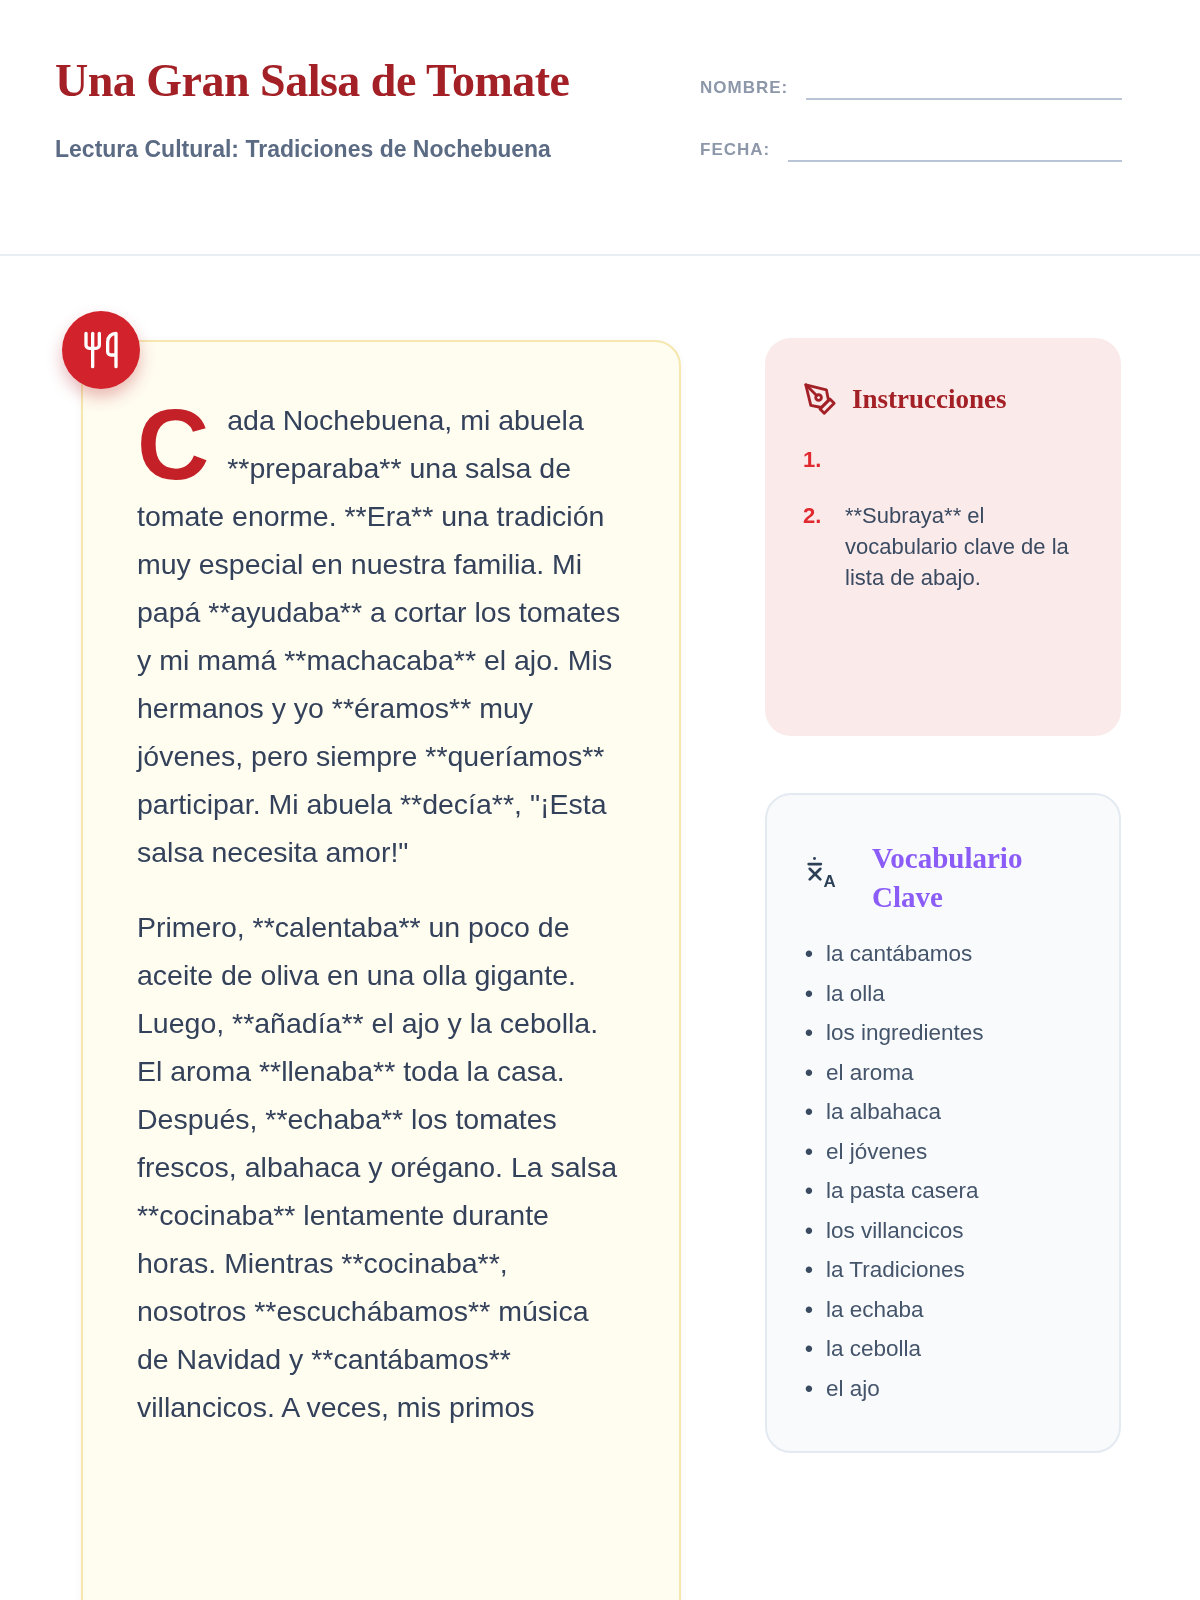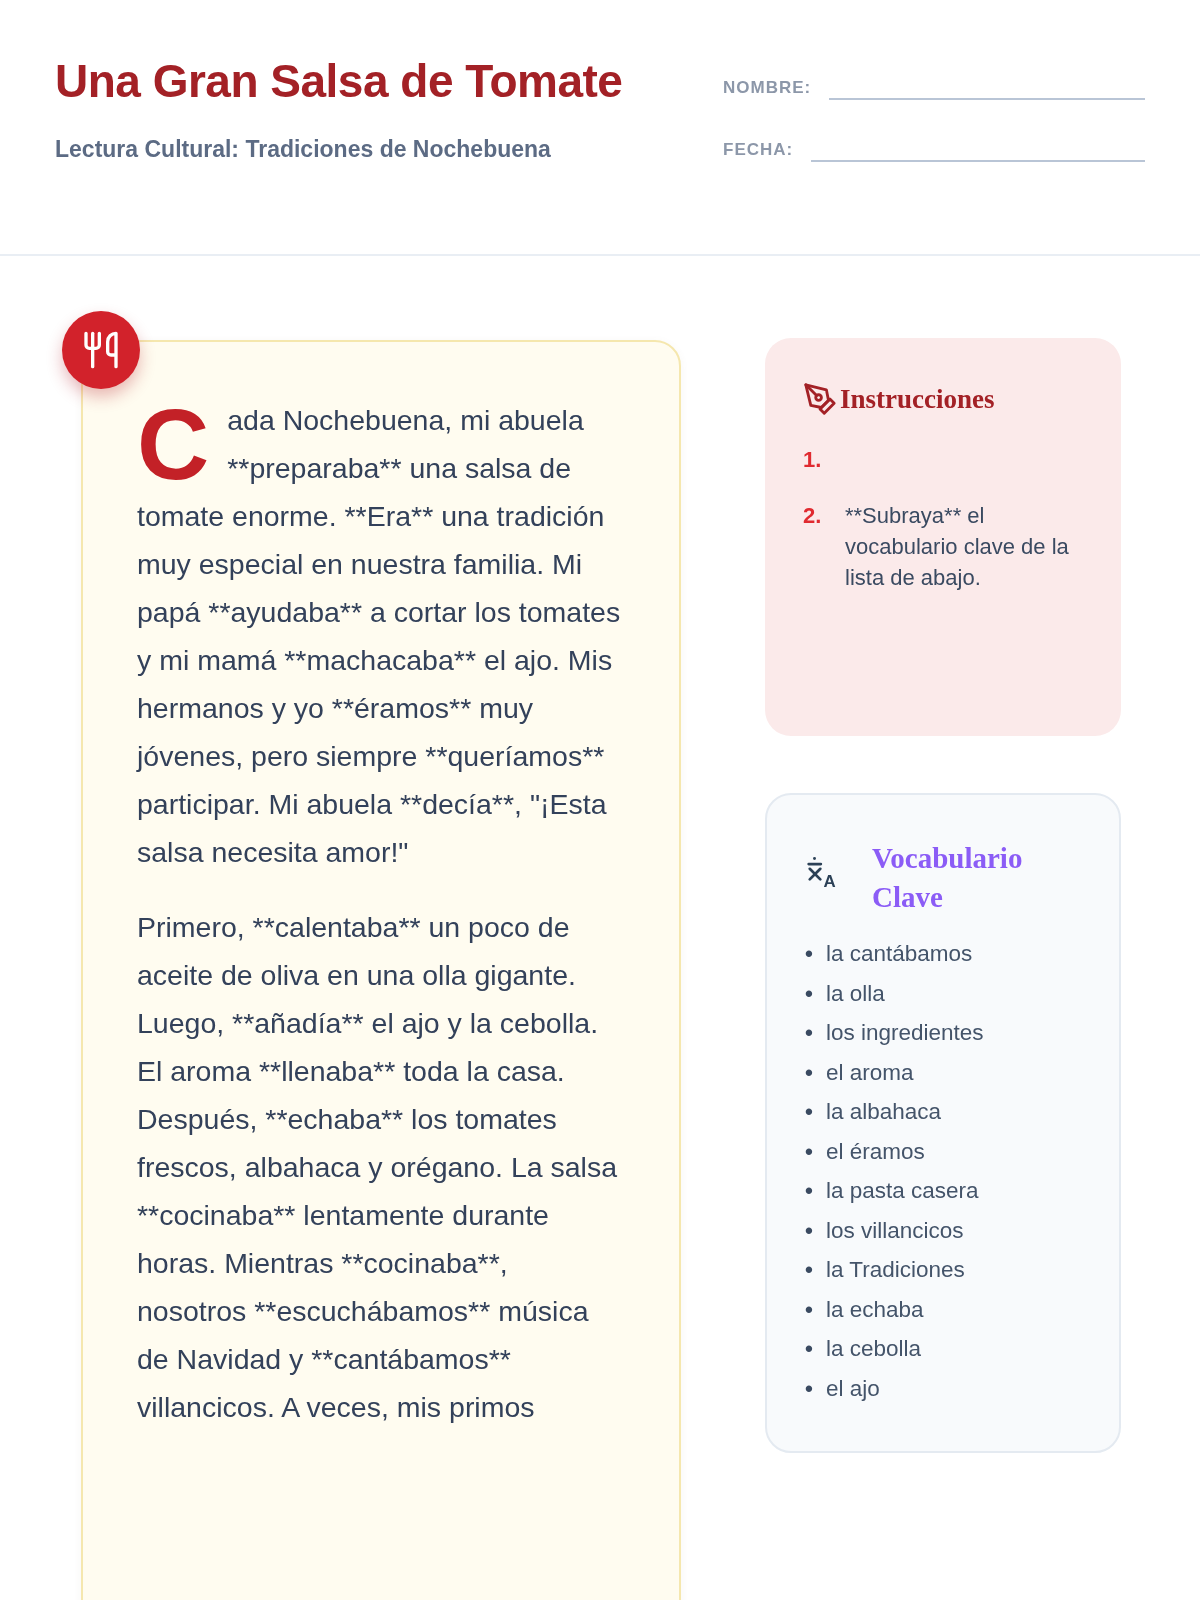--- a/index.html
+++ b/index.html
@@ -10,40 +10,39 @@
     height: 1600px;
     background: #ffffff;
     overflow: hidden;
     font-family: "Liberation Sans", sans-serif;
   }
 
   
   .doc-title {
     position: absolute;
     left: 55px; top: 54px;
-    font-family: Liberation Sans, sans-serif;
+    font-family: Liberation Serif, serif;
     font-weight: 700;
     font-size: 46px;
     letter-spacing: -0.5px;
     color: #A32126;
     white-space: nowrap;
   }
   .doc-subtitle {
     position: absolute;
     left: 55px; top: 136px;
     font-size: 23px;
     font-weight: 700;
     color: #5C6B84;
     white-space: nowrap;
   }
   .fields {
     position: absolute;
     left: 700px; top: 74px;
     width: 422px;
-    margin-left: 23px;
   }
   .field-row { display: flex; align-items: flex-end; margin-bottom: 36px; }
   .field-label {
     font-size: 17px;
     font-weight: 700;
     letter-spacing: 1px;
     color: #8C97A9;
     margin-right: 18px;
     padding-bottom: 2px;
   }
@@ -97,21 +96,21 @@
 
   
   .instr-card {
     position: absolute;
     left: 765px; top: 338px;
     width: 356px; height: 398px;
     background: #FBEAEA;
     border-radius: 26px;
     padding: 44px 36px 0 38px;
   }
-  .card-header { display: flex; align-items: center; gap: 3px; margin-bottom: 28px; }
+  .card-header { display: flex; align-items: center; gap: 15px; margin-bottom: 28px; }
   .instr-title {
     font-family: "Liberation Serif", serif;
     font-weight: 700;
     font-size: 27px;
     color: #A32126;
   }
   .instr-list { margin: 0; padding: 0; list-style: none; }
   .instr-item {
     display: flex; gap: 14px;
     margin-bottom: 25px;
@@ -246,21 +245,21 @@
         <li class="vocab-item">
         <span class="dot">•</span>
         <span>el aroma</span>
       </li>
         <li class="vocab-item">
         <span class="dot">•</span>
         <span>la albahaca</span>
       </li>
         <li class="vocab-item">
         <span class="dot">•</span>
-        <span>el éramos</span>
+        <span>el jóvenes</span>
       </li>
         <li class="vocab-item">
         <span class="dot">•</span>
         <span>la pasta casera</span>
       </li>
         <li class="vocab-item">
         <span class="dot">•</span>
         <span>los villancicos</span>
       </li>
         <li class="vocab-item">

